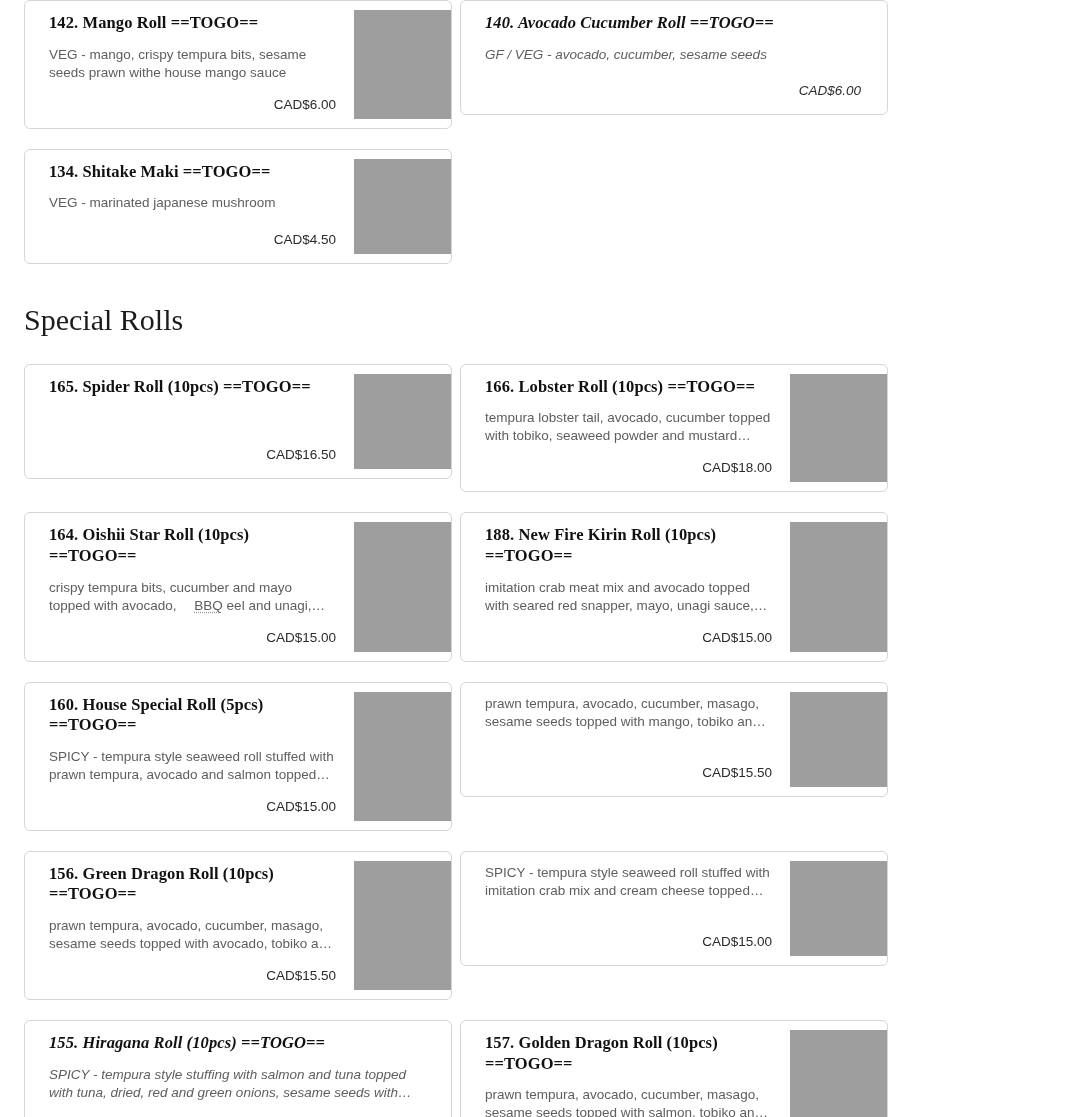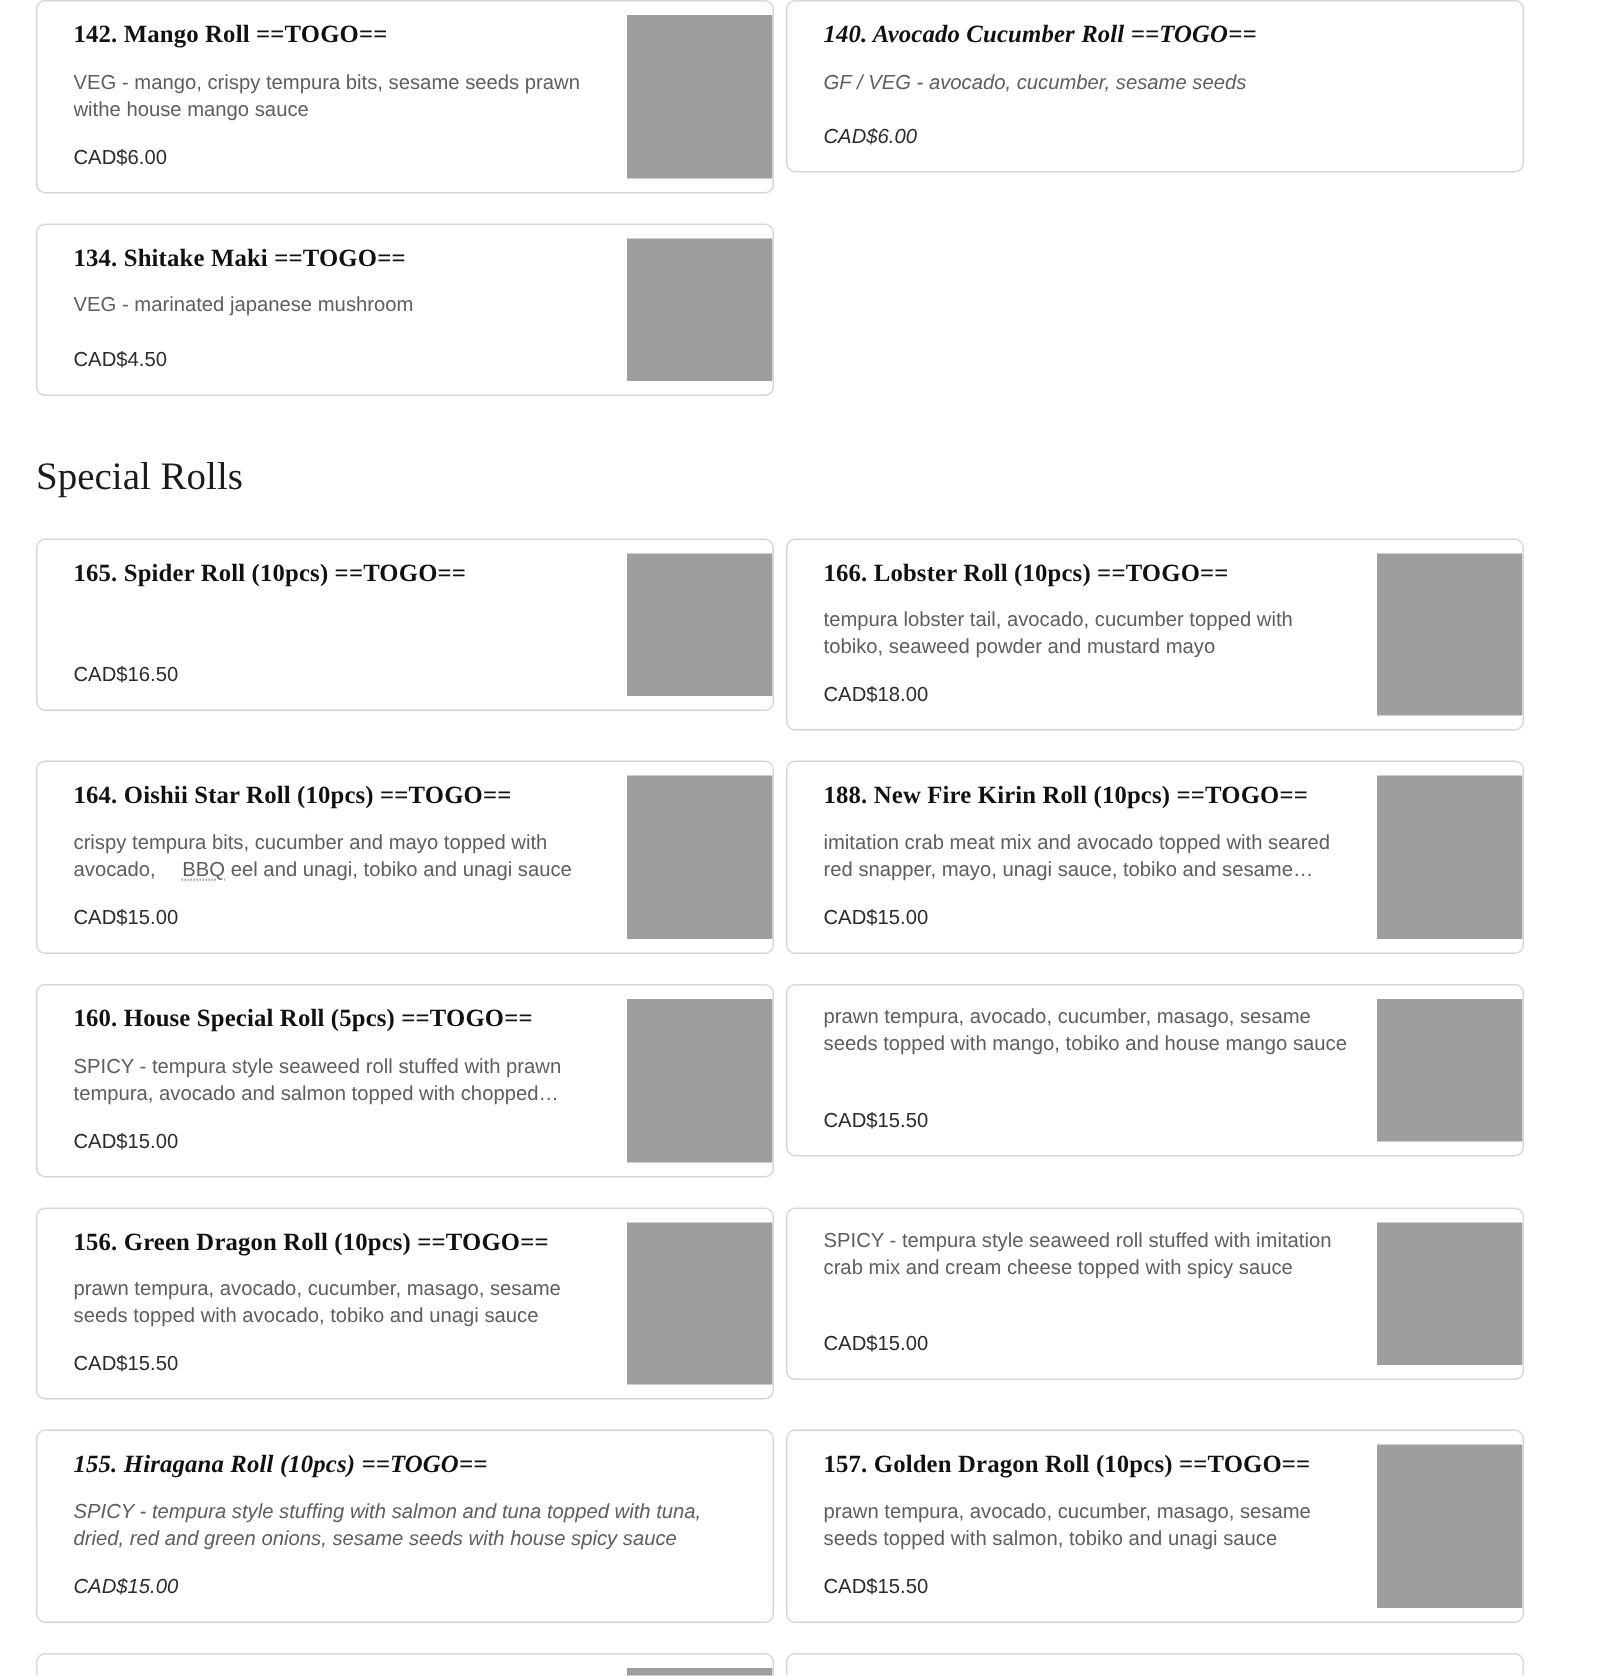--- a/index.html
+++ b/index.html
@@ -27,21 +27,21 @@
   .menu-grid {
     display: flex;
     flex-wrap: wrap;
     width: 1000px;
     column-gap: 8px;
     row-gap: 20px;
     align-items: flex-start;
   }
 
   .menu-card {
-    width: 492px;
+    width: 428px;
     min-height: 115px;
     background: #ffffff;
     border: 1px solid #d6d6d6;
     border-radius: 6px;
     display: flex;
     align-items: stretch;
     justify-content: space-between;
     overflow: hidden;
     position: relative;
   }
@@ -81,35 +81,36 @@
     text-overflow: ellipsis;
     max-height: 36px;
   }
 
   .item-price {
     font-family: "Liberation Sans", sans-serif;
     font-size: 13.5px;
     line-height: 18px;
     color: #2b2b2b;
     margin: auto 0 0 0;
+    text-align: right;
   }
 
   .item-thumb {
     flex: 0 0 auto;
     width: 97px;
     align-self: stretch;
     margin: 9px 0 9px 0;
     background: #9e9e9e;
   }
 
   
   .section-heading {
     font-family: "Liberation Serif", serif;
     font-weight: normal;
-    font-size: 26px;
+    font-size: 30px;
     line-height: 1.2;
     color: #1b1b1b;
     margin: 0;
     padding: 0;
   }
 
   .section-gap-top { height: 38px; }
   .section-gap-bottom { height: 26px; }
 
   .spellcheck {

